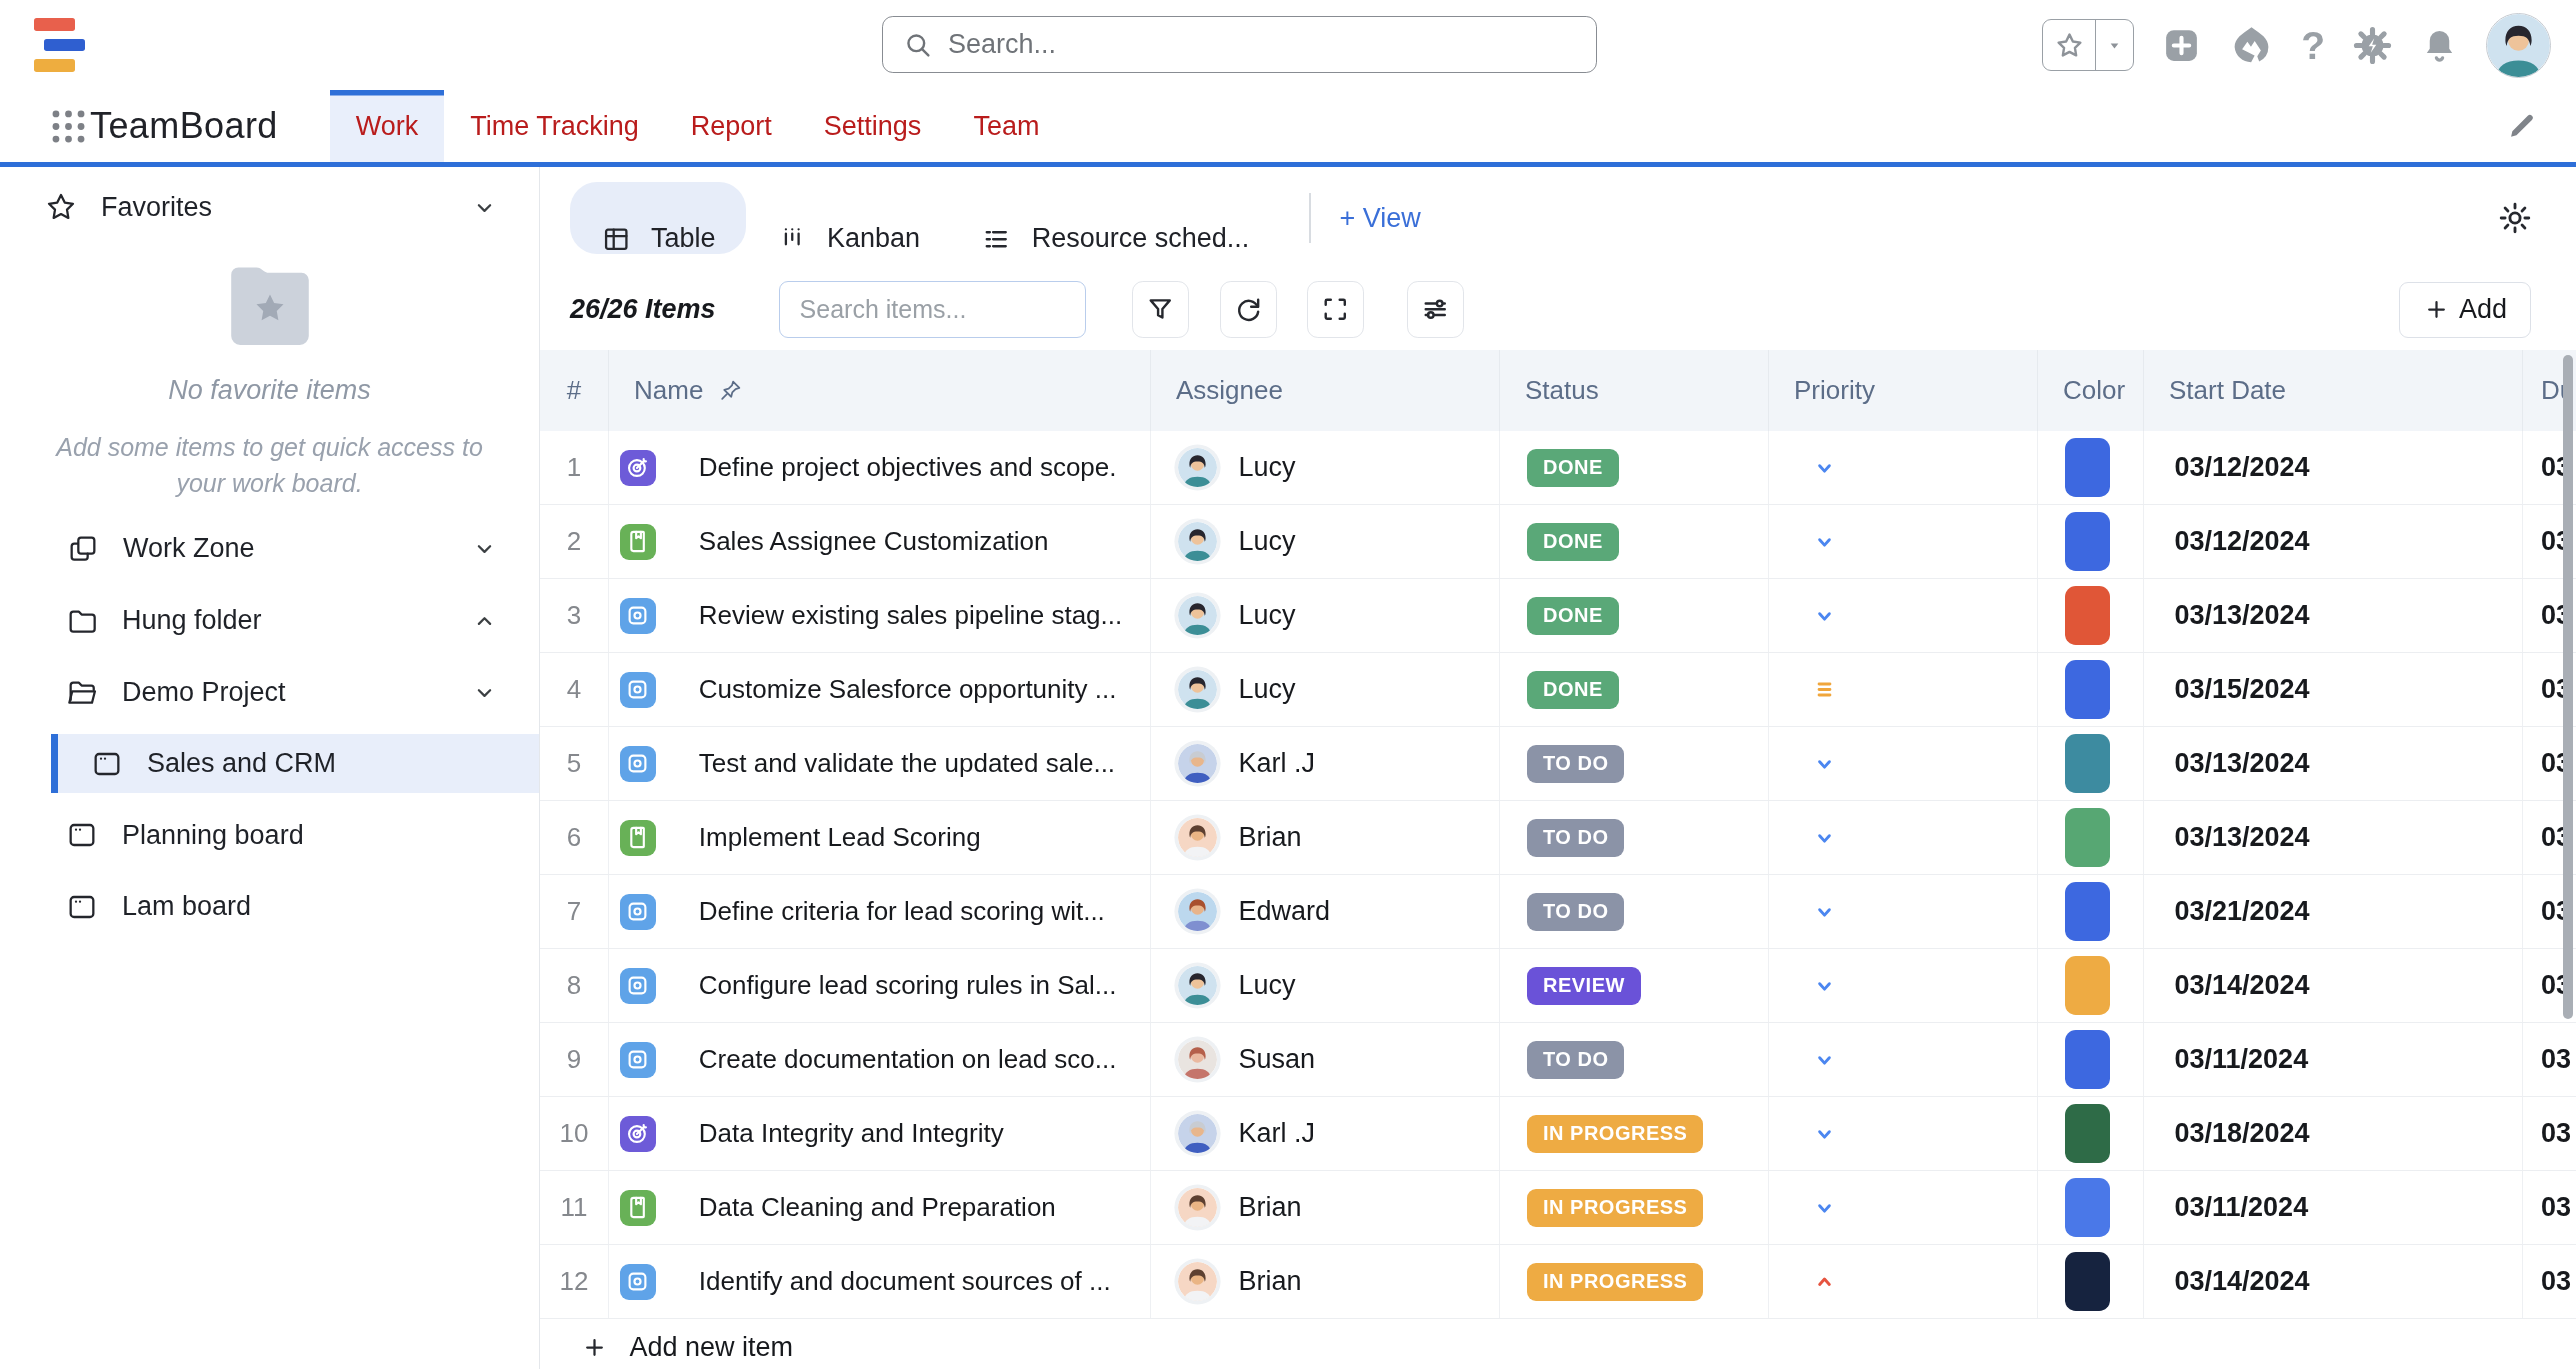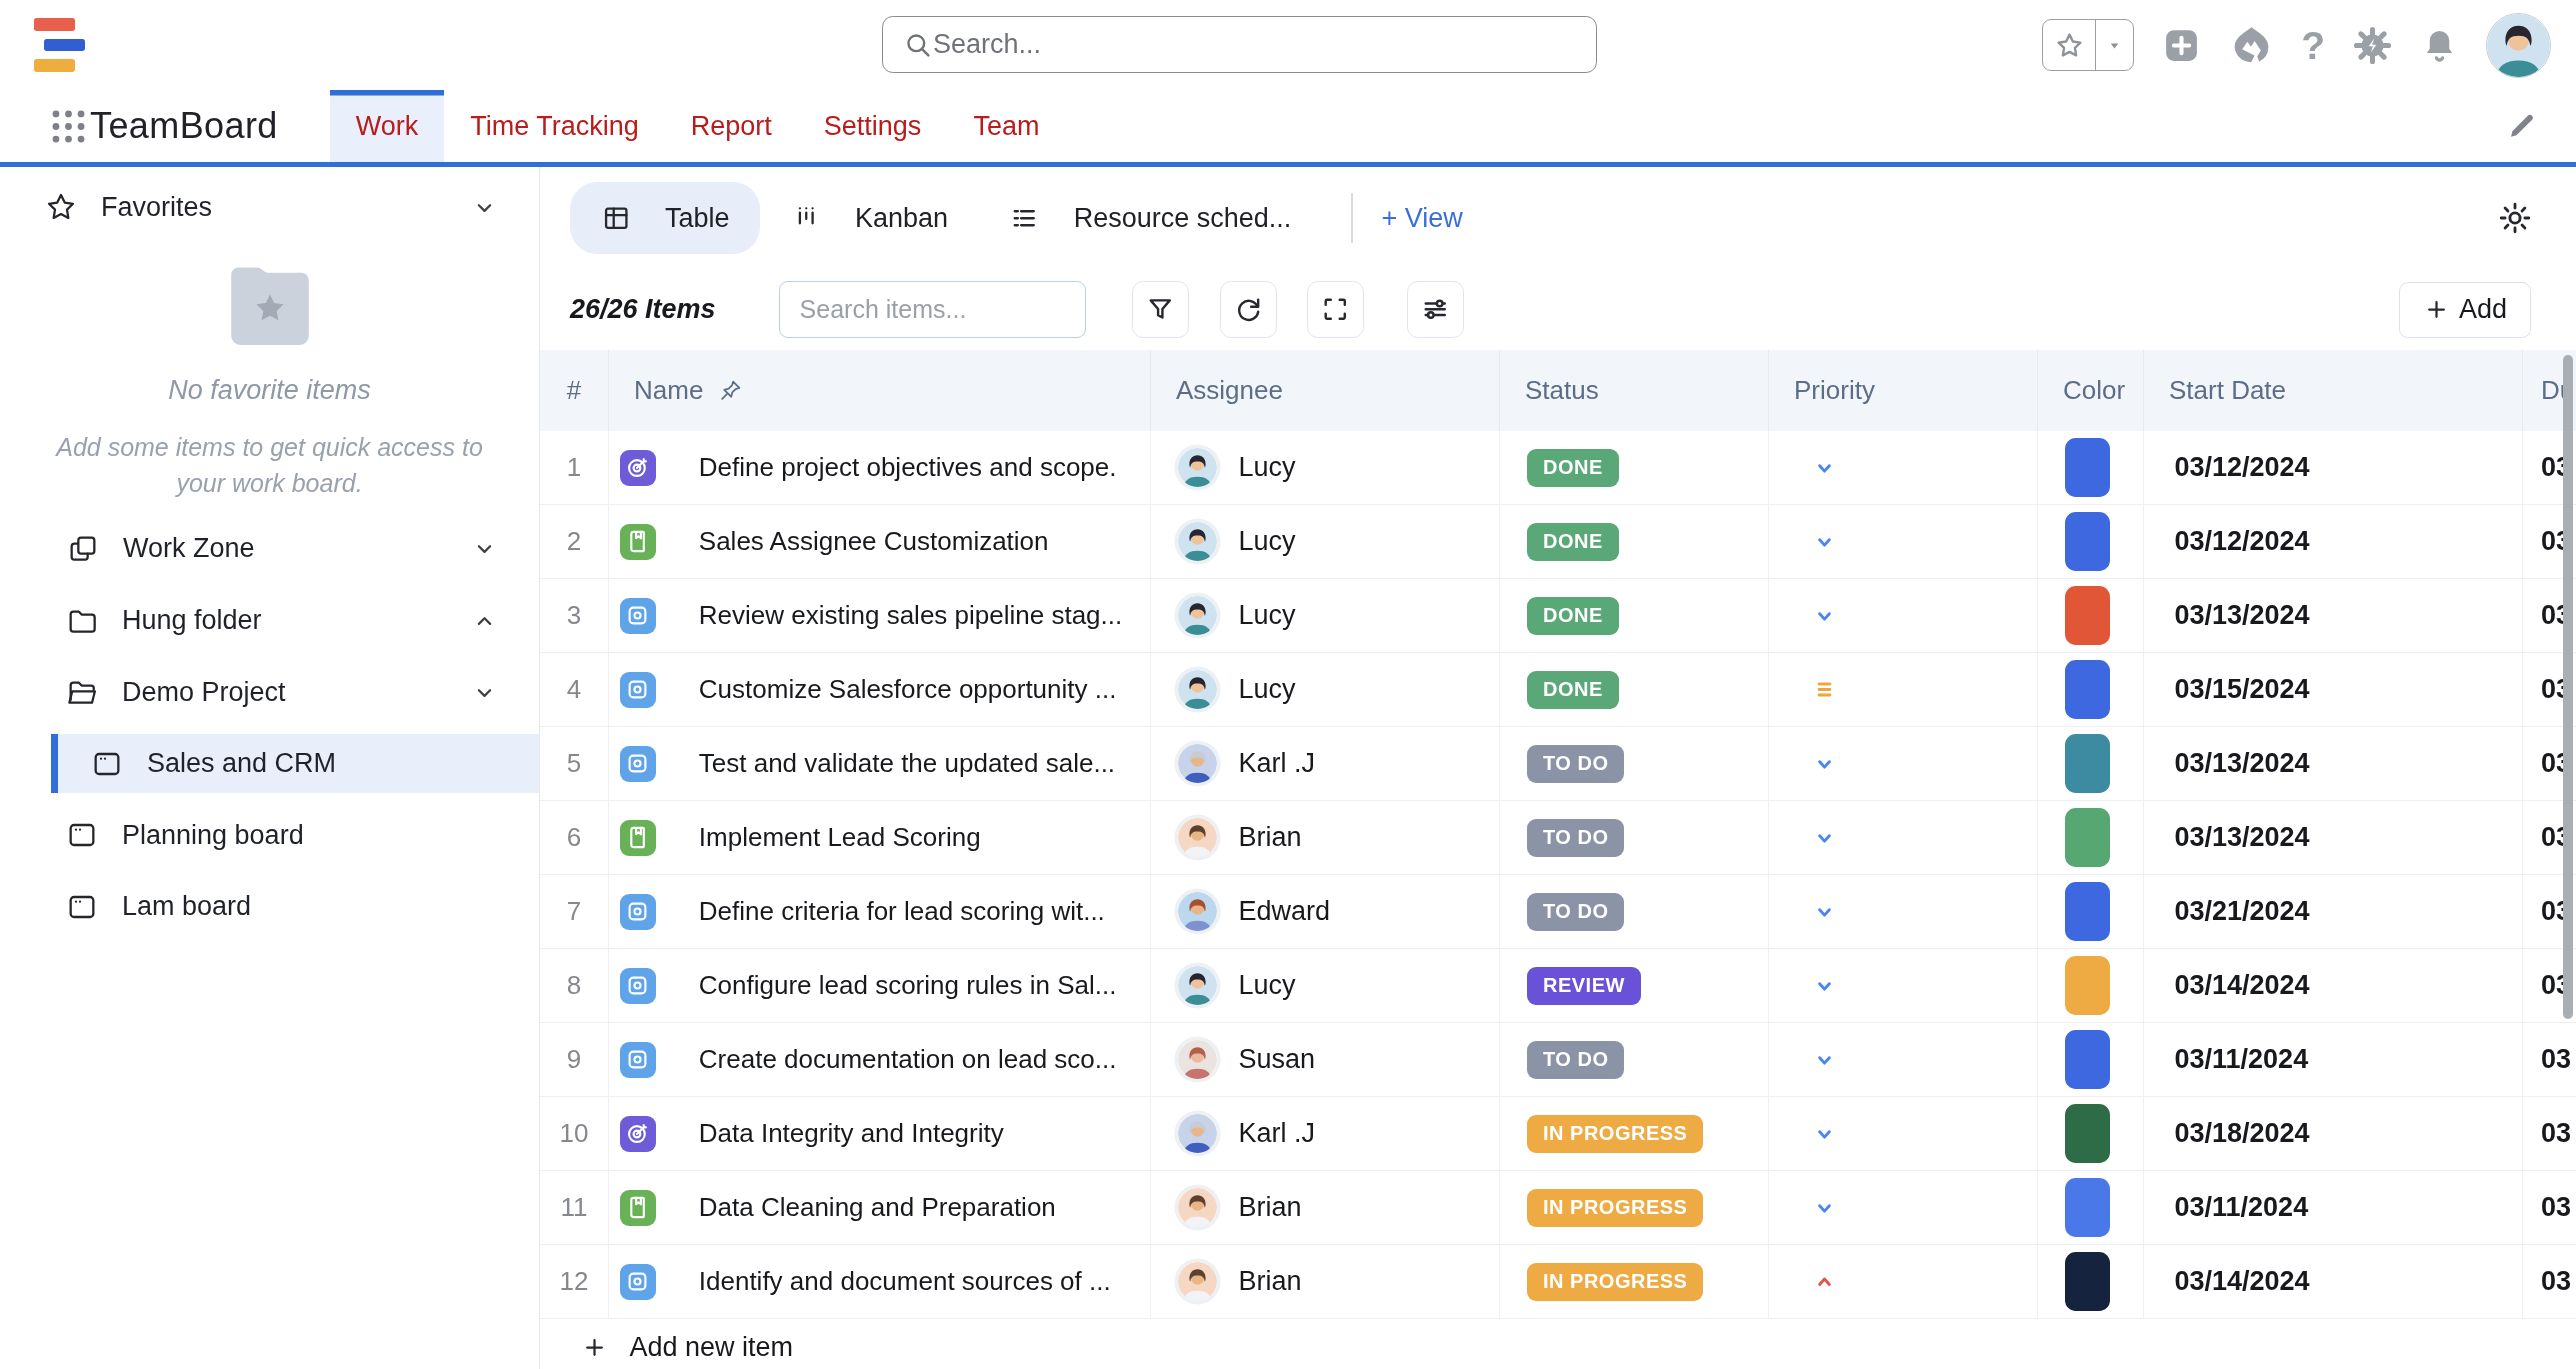--- a/index.html
+++ b/index.html
@@ -8,21 +8,21 @@
 
   
   .topbar { height:90px; position:relative; background:#fff; }
   .logo { position:absolute; left:34px; top:18px; width:54px; }
   .bar { display:block; height:12.6px; border-radius:2.7px; margin-bottom:8px; width:41px; }
   .bar-red { background:#e8604c; }
   .bar-blue { background:#2f5fd0; margin-left:10px; }
   .bar-yellow { background:#eead3f; }
   .gsearch { position:absolute; left:882px; top:16px; width:715px; height:57px;
     border:1.8px solid #888c92; border-radius:10.8px; display:flex; align-items:center; padding:0 20px; }
-  .gsearch input { border:none; outline:none; flex:1; font-size:27px; margin-left:1px;
+  .gsearch input { border:none; outline:none; flex:1; font-size:27px; margin-left:16px;
     font-family:"Liberation Sans", sans-serif; color:#333; }
   .gsearch input::placeholder { color:#6f7378; }
   .top-icons { position:absolute; right:25px; top:0; height:90px; display:flex; align-items:center; gap:27px; }
   .ti { background:none; border:none; cursor:pointer; display:flex; align-items:center; color:#9aa0a6; }
   .star-combo { display:flex; align-items:center; border:1.8px solid #9aa0a6; border-radius:9px; height:52px; }
   .sc-cell { display:flex; align-items:center; justify-content:center; height:100%; color:#8e9399; }
   .sc-star { width:52px; }
   .sc-caret { width:38px; border-left:1.8px solid #9aa0a6; }
   .q-mark { font-size:39px; font-weight:bold; color:#9aa0a6; line-height:1; }
   .avatar-top { width:65px; height:65px; border-radius:50%; border:1.8px solid #c6cbd1; overflow:hidden; cursor:pointer; }
@@ -46,21 +46,21 @@
   .side-item .chev { position:absolute; right:41px; display:flex; color:#3c4043; }
   .side-item.selected { background:#e8eefa; border-left:7.2px solid #2e6fd8; margin-left:51px; }
   .fav-empty { text-align:center; padding:12.6px 49px 5.4px; margin-bottom:12.6px; }
   .fav-folder { width:92px; height:86px; margin:0 auto; }
   .fav-title { font-style:italic; font-size:27px; color:#8f98a5; margin-top:27px; }
   .fav-cap { font-style:italic; font-size:25px; color:#99a1ad; margin-top:23px; line-height:1.45; }
 
   
   .main { flex:1; min-width:0; position:relative; }
   .view-row { height:102px; display:flex; align-items:center; padding-left:30px; position:relative; }
-  .vtab { height:72px; display:flex; align-items:center; gap:34px; padding:0 30.5px;
+  .vtab { height:72px; display:flex; align-items:flex-end; gap:20px; padding:0 30.5px;
     font-size:27px; border-radius:27px; color:#202228; cursor:pointer; }
   .vtab.active { background:#e7edf9; }
   .vtab .v-ic { display:flex; color:#26282e; }
   .vdiv { width:1.8px; height:50px; background:#d8dce1; margin:0 29px; }
   .add-view { color:#3a6fd8; font-size:27px; cursor:pointer; }
   .view-gear { position:absolute; right:43px; color:#26282e; cursor:pointer; display:flex; }
 
   .toolbar { height:81px; display:flex; align-items:center; padding-left:30px; position:relative;gap:16px; }
   .count { font-style:italic; font-weight:bold; font-size:27px; color:#17191d; }
   .search-items { margin-left:47px; width:307px; height:57px; border:1.8px solid #b9cdec; border-radius:9px;

